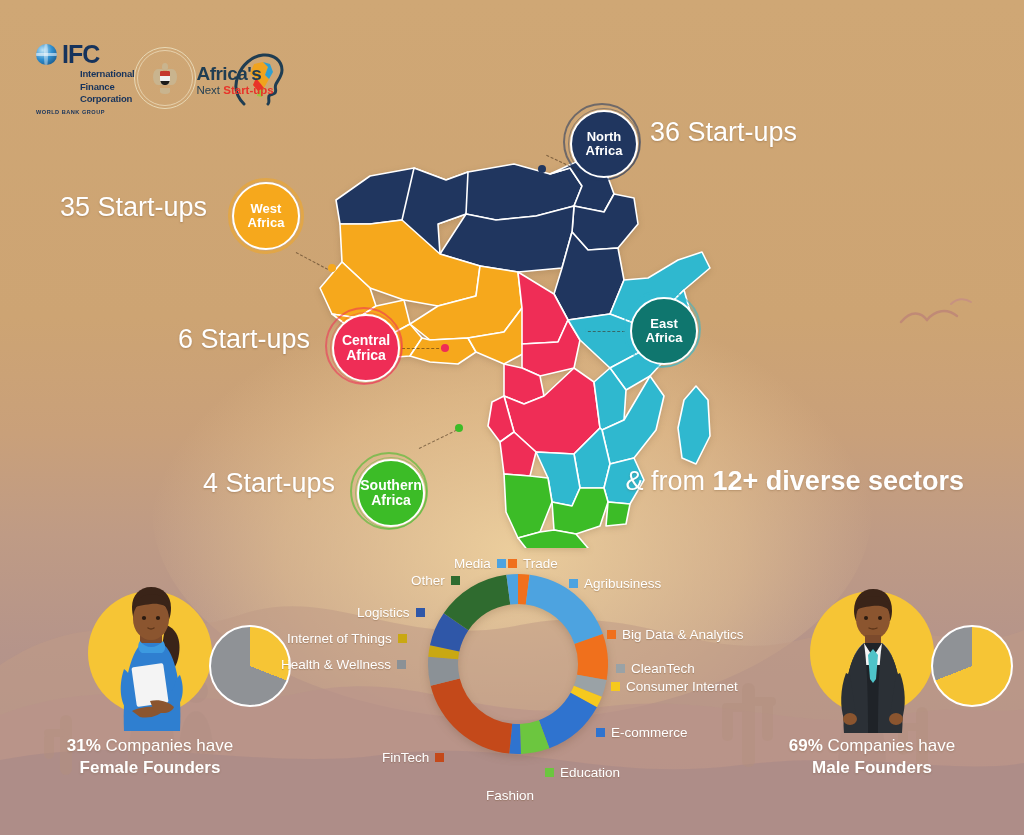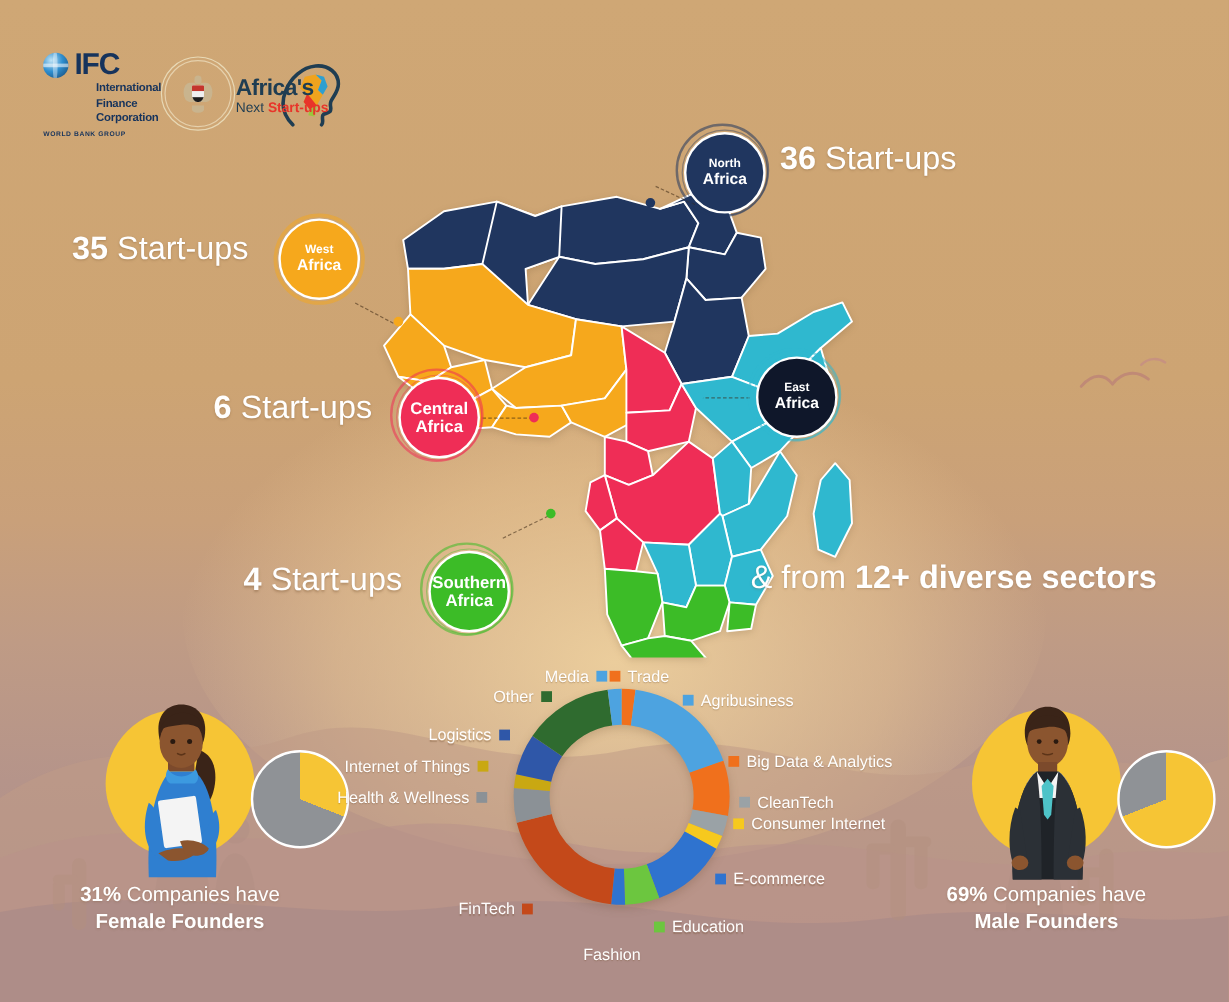--- a/index.html
+++ b/index.html
@@ -54,27 +54,27 @@
   .ans-l2 b{color:#e8342a;}
 
   
   .map-wrap{position:absolute;left:318px;top:128px;width:420px;height:420px;}
   .map-wrap svg{display:block;filter:drop-shadow(0 2px 3px rgba(90,60,30,.18));}
 
   
   .badge{position:absolute;width:68px;height:68px;border-radius:50%;
     display:flex;flex-direction:column;align-items:center;justify-content:center;
     color:#fff;text-align:center;line-height:1.05;z-index:6;}
-  .badge .b1{font-size:10px;font-weight:bold;}
+  .badge .b1{font-size:13px;font-weight:bold;}
   .badge .b2{font-size:13px;font-weight:bold;}
   .badge.small .b1,.badge.small .b2{font-size:14px;}
   .badge-ring{position:absolute;border-radius:50%;z-index:5;}
   .stat-label{position:absolute;color:#fff;font-size:27px;z-index:6;white-space:nowrap;
     text-shadow:0 1px 2px rgba(110,75,40,.35);}
-  .stat-label b{font-weight:bold;}
+  .stat-label b{font-weight:normal;}
   .leader{position:absolute;border-top:1.4px dashed rgba(60,40,20,.55);z-index:4;}
   .dot{position:absolute;width:8px;height:8px;border-radius:50%;z-index:5;}
 
   
   .countries{position:absolute;right:60px;top:463px;text-align:right;color:#fff;
     font-size:27px;line-height:1.35;text-shadow:0 1px 2px rgba(110,75,40,.3);}
   .countries b{font-weight:bold;}
 
   
   .donut-wrap{position:absolute;left:422px;top:568px;width:192px;height:192px;}
@@ -273,21 +273,21 @@
   </div>
   <div class="stat-label" style="left:178px;top:324px;">
     <b>6</b>
     <span>Start-ups</span>
   </div>
   <div class="leader" style="left:402px;top:348px;width:42px;"></div>
   <div class="dot" style="left:441px;top:344px;background:#ef2d56;"></div>
 
   <div class="badge-ring" style="left:623px;top:290px;width:78px;height:78px;border:2.5px solid #2fb8cf;opacity:.55;"></div>
   <div class="badge-ring" style="left:628px;top:295px;width:72px;height:72px;border:1.5px solid #2fb8cf;opacity:.4;"></div>
-  <div class="badge" style="left:630px;top:297px;background:#0f172a;border:2px solid #ffffff;">
+  <div class="badge" style="left:630px;top:297px;background:#0f766e;border:2px solid #ffffff;">
     <span class="b1">East</span>
     <span class="b2">Africa</span>
   </div>
   <div class="leader" style="left:583px;top:331px;width:42px;"></div>
   <div class="dot" style="left:578px;top:327px;background:#2fb8cf;"></div>
 
   <div class="badge-ring" style="left:350px;top:452px;width:78px;height:78px;border:2.5px solid #3cbc27;opacity:.55;"></div>
   <div class="badge-ring" style="left:355px;top:457px;width:72px;height:72px;border:1.5px solid #3cbc27;opacity:.4;"></div>
   <div class="badge small" style="left:357px;top:459px;background:#3cbc27;border:2px solid #ffffff;">
     <span class="b1">Southern</span>

